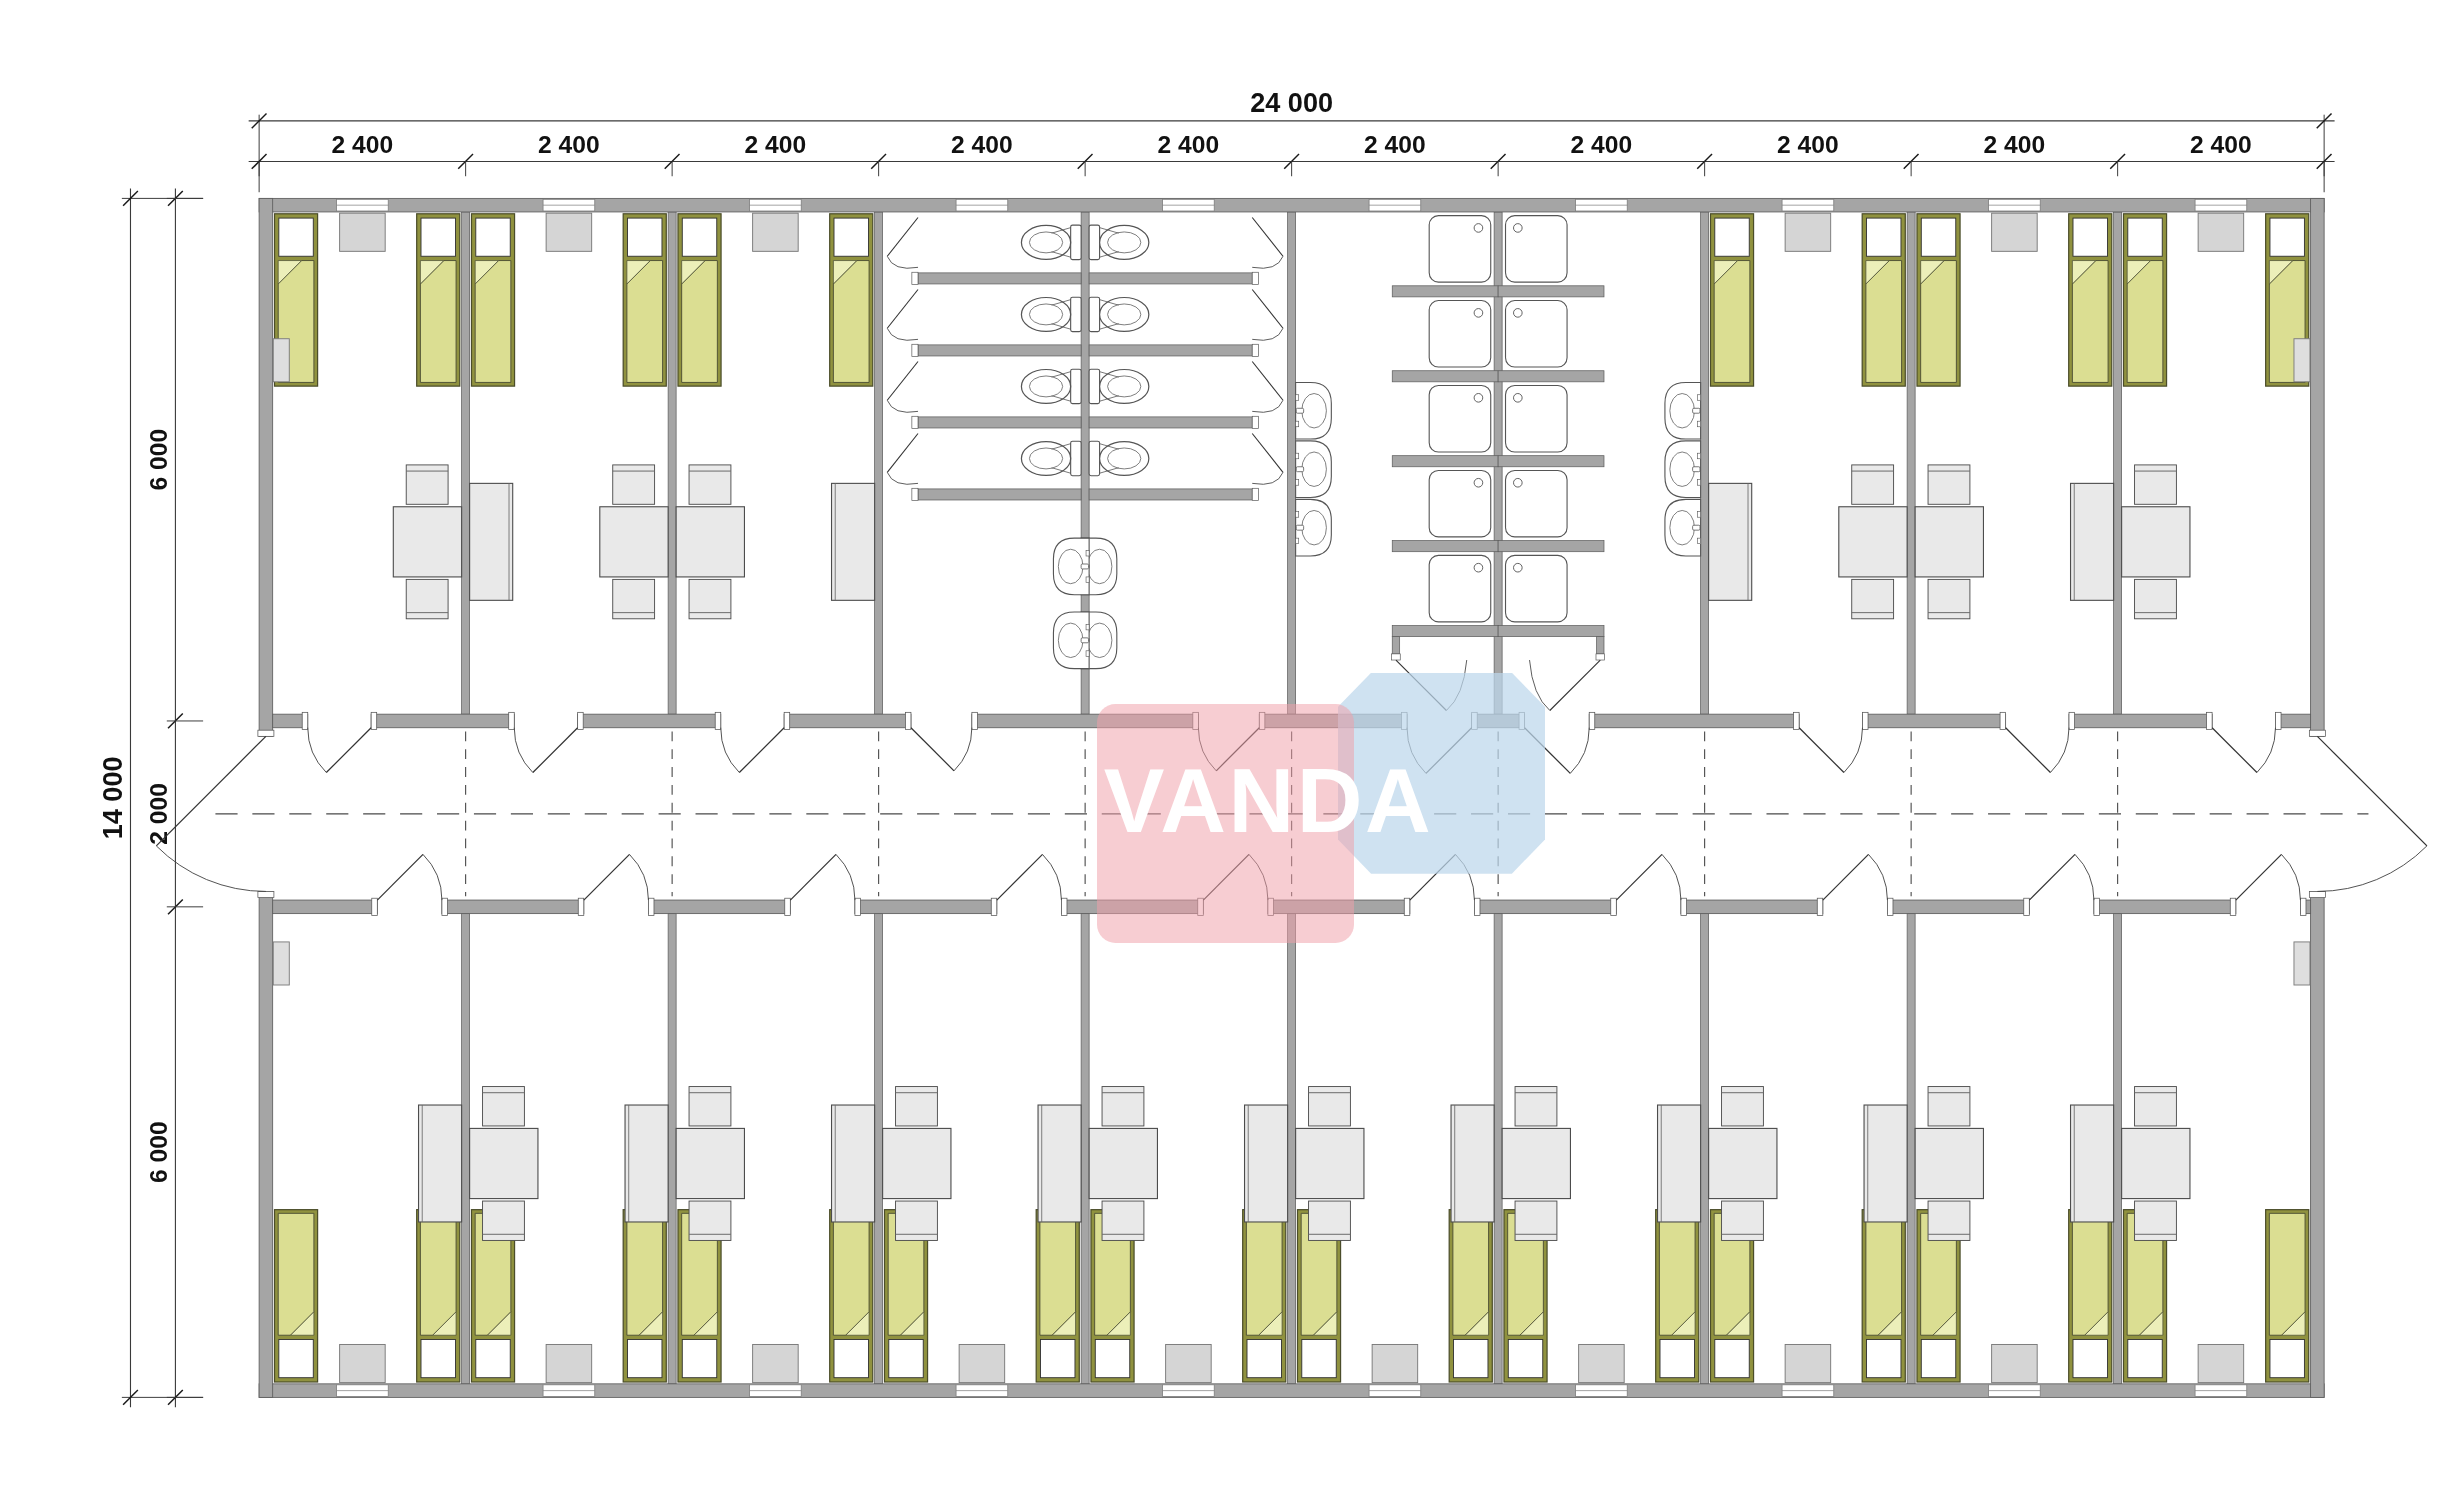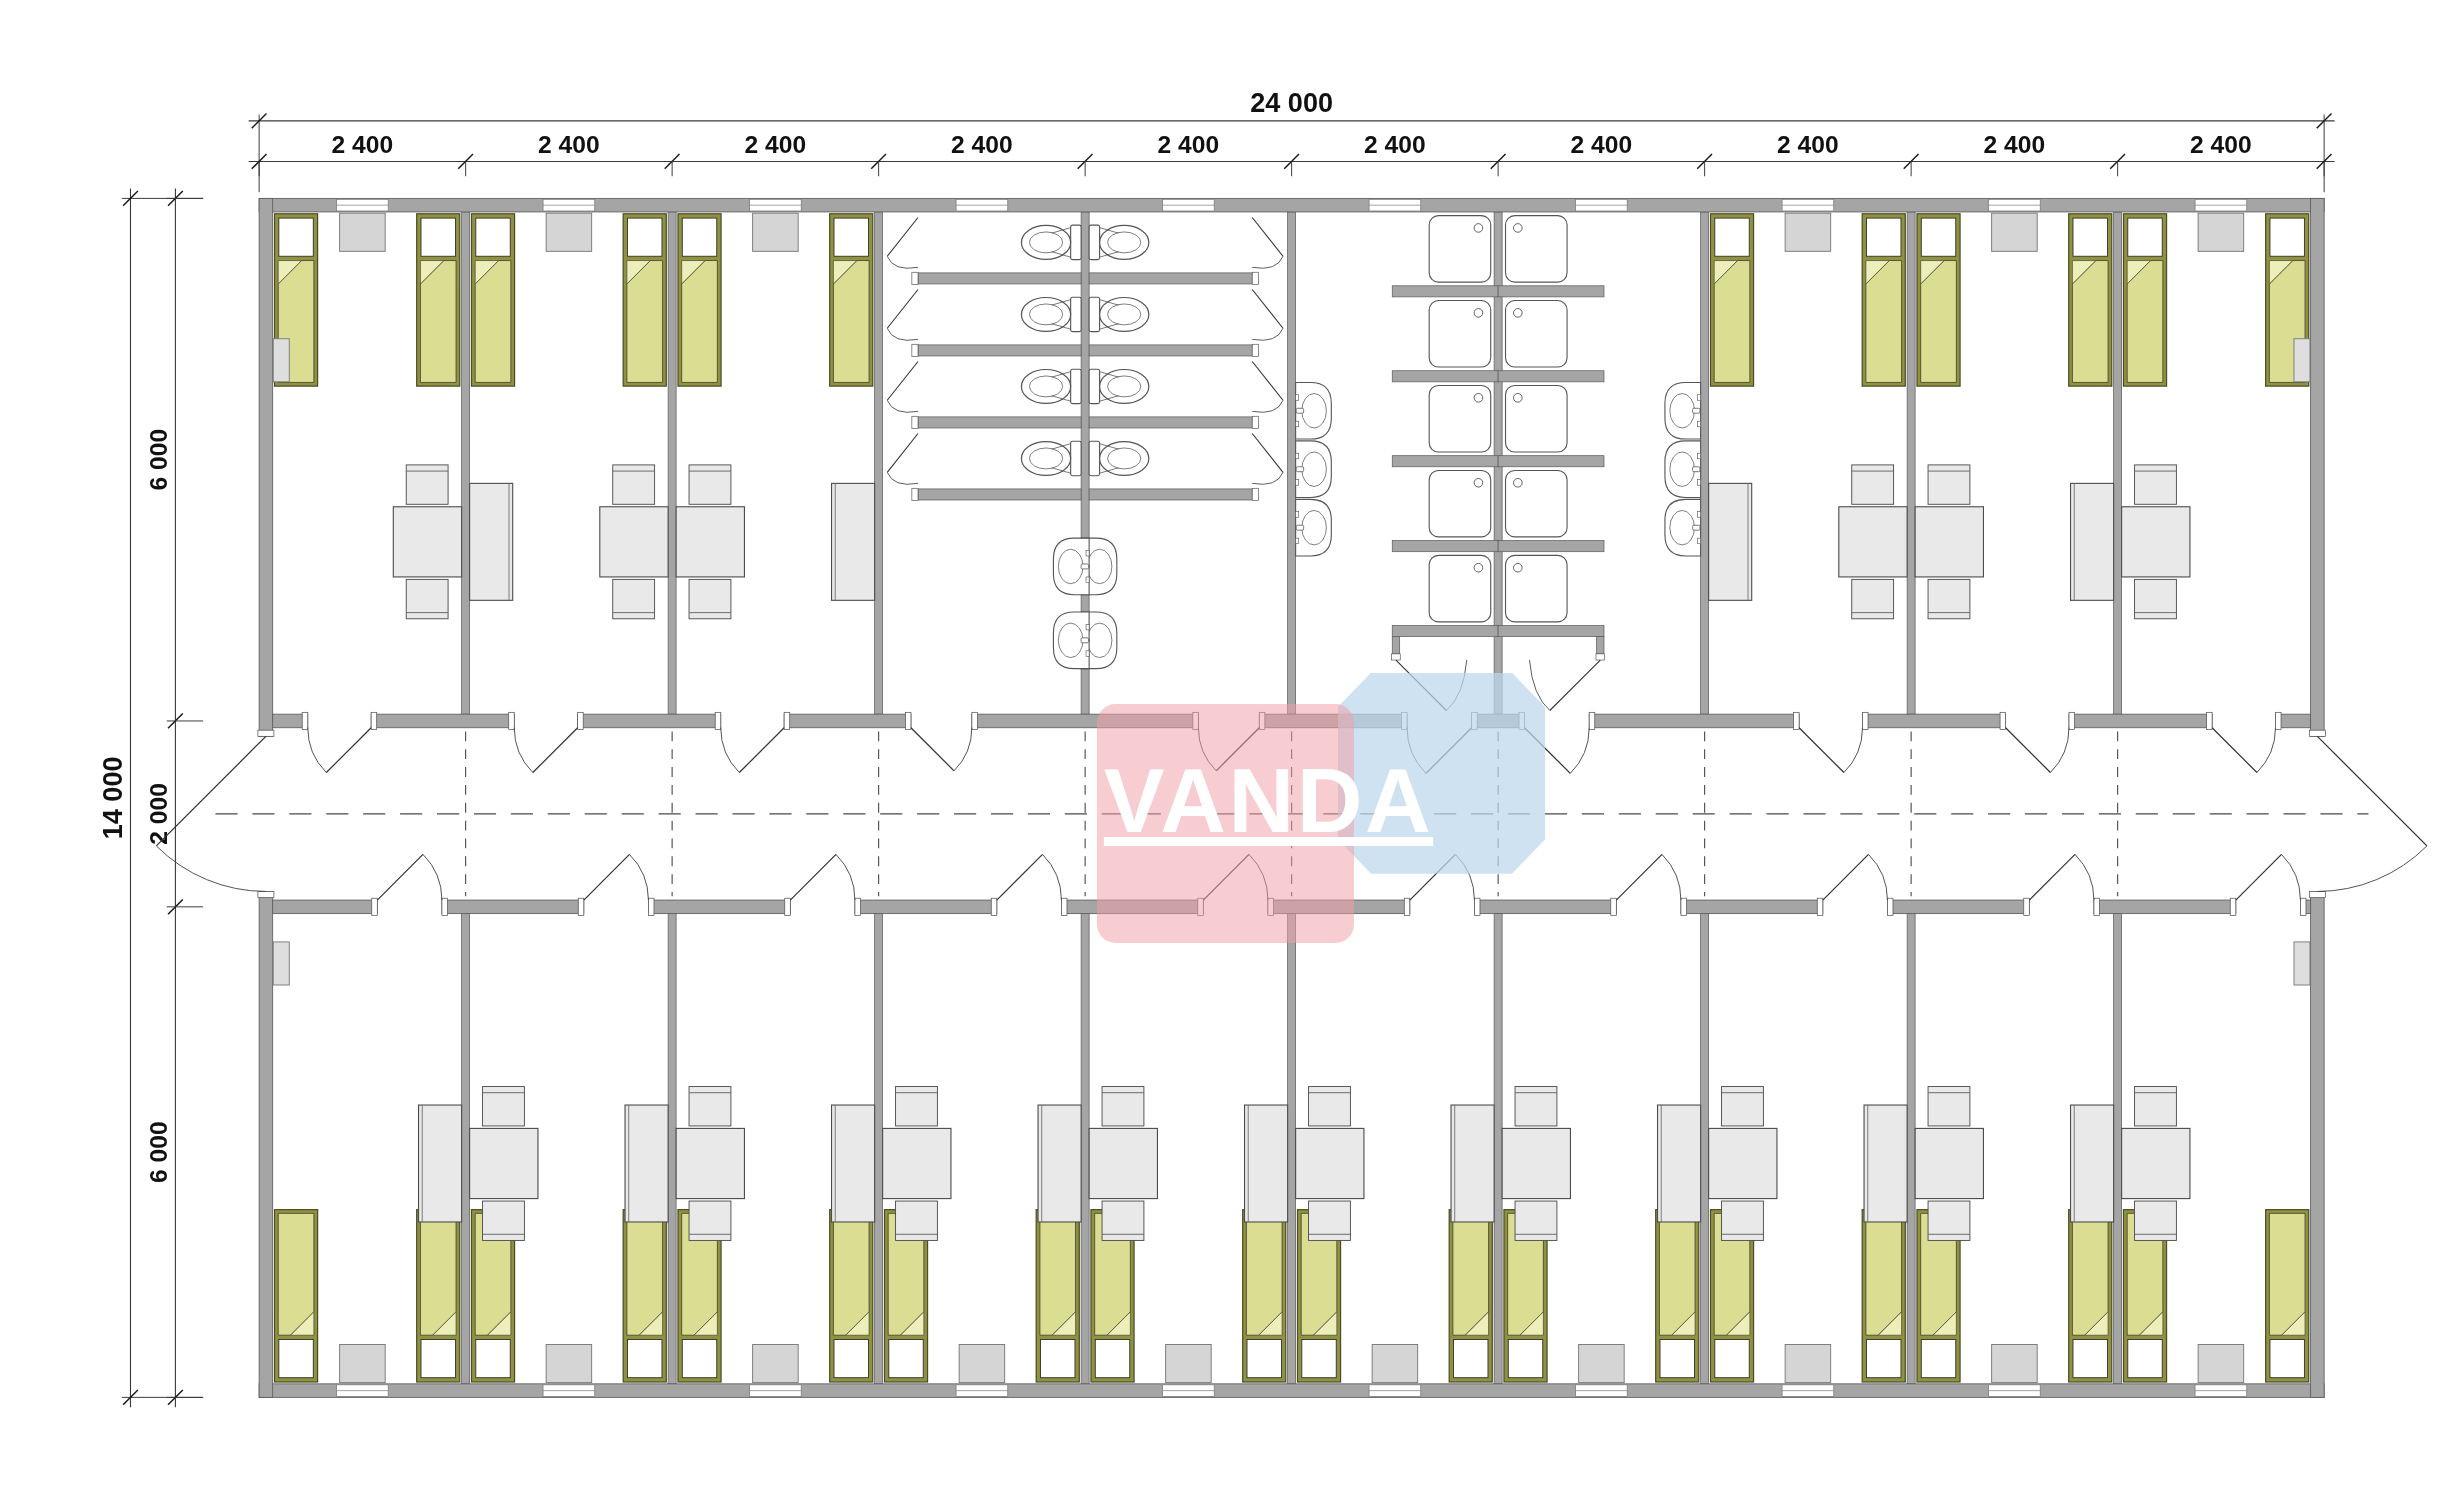--- a/index.html
+++ b/index.html
@@ -9,21 +9,21 @@
   #plan-wrap svg{display:block;}
   
   #watermark{position:absolute;left:1047px;top:653px;width:646px;height:308px;pointer-events:none;}
   .wm-blue{position:absolute;left:291px;top:19.7px;width:207px;height:201px;
            background:#bdd7ec;opacity:.72;
            clip-path:polygon(16% 0,84% 0,100% 17%,100% 83%,84% 100%,16% 100%,0 83%,0 17%);}
   .wm-pink{position:absolute;left:50px;top:51px;width:257px;height:239px;
            background:#ef9fa9;opacity:.52;border-radius:18.5px;}
   .wm-text{position:absolute;left:37px;top:58px;width:369px;height:179px;
            display:flex;align-items:center;justify-content:center;
-           font-size:91px;font-weight:800;letter-spacing:2.5px;color:#ffffff;text-decoration:underline;}
+           font-size:91px;font-weight:800;letter-spacing:2.5px;color:#ffffff;}
 </style>
 </head>
 <body>
 
 <div id="plan-wrap">
     <svg width="2462" height="1501" viewBox="0 0 4000 2438" xmlns="http://www.w3.org/2000/svg">
       <g>
         <line x1="404" y1="196" x2="3793" y2="196" stroke="#3a3a3a" stroke-width="1.8"></line>
         <line x1="421" y1="186" x2="421" y2="312" stroke="#3a3a3a" stroke-width="1.6"></line>
         <line x1="3776" y1="186" x2="3776" y2="312" stroke="#3a3a3a" stroke-width="1.6"></line>

